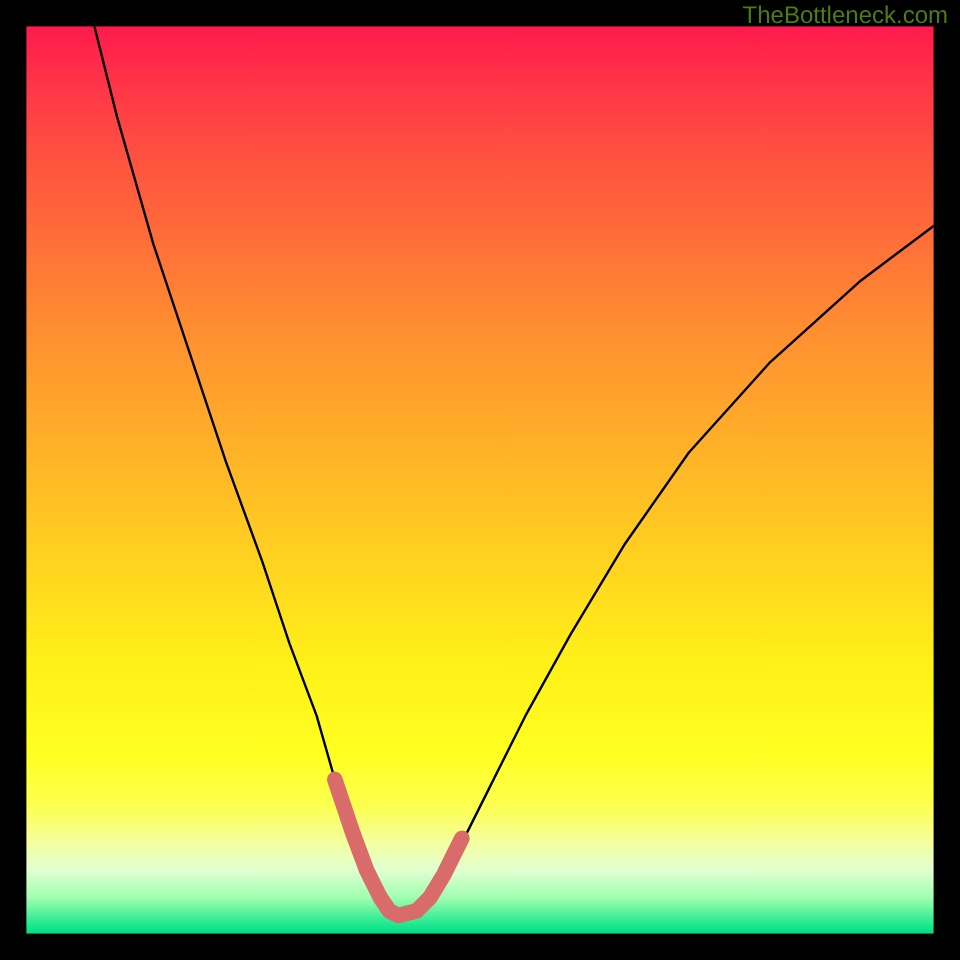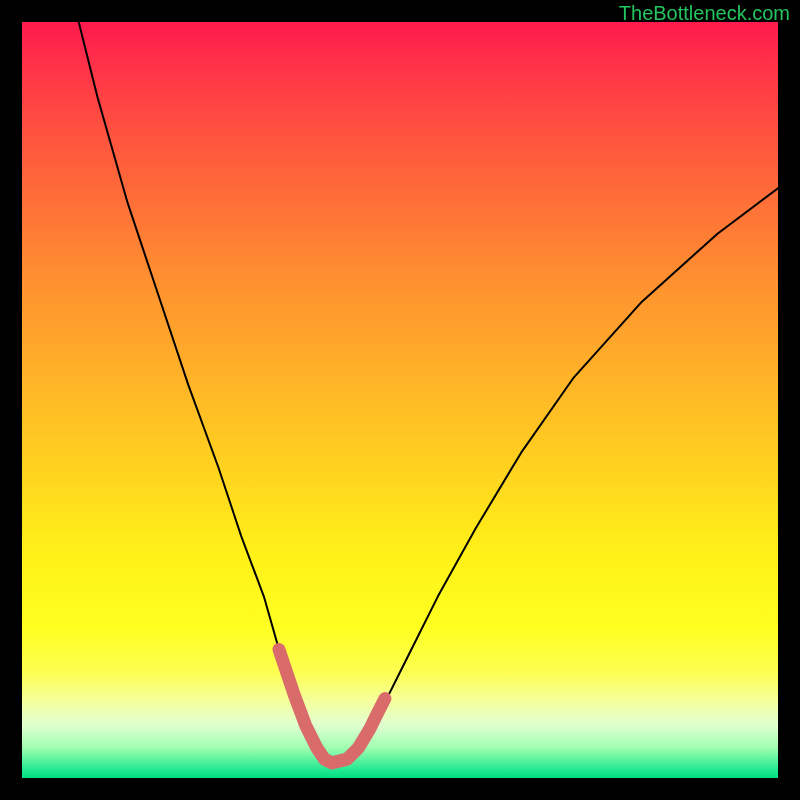--- a/index.html
+++ b/index.html
@@ -41,21 +41,21 @@
       #20e890 99%,
       #00dd80 100%
     );
   }
   .watermark {
     position: absolute;
     top: 2px;
     right: 10px;
     font-size: 20px;
     font-weight: 500;
-    color: #22c55e;
+    color: #4d7c0f;
     letter-spacing: 0px;
   }
   svg.curve {
     position: absolute;
     left: 0;
     top: 0;
     width: 756px;
     height: 756px;
   }
 </style>

